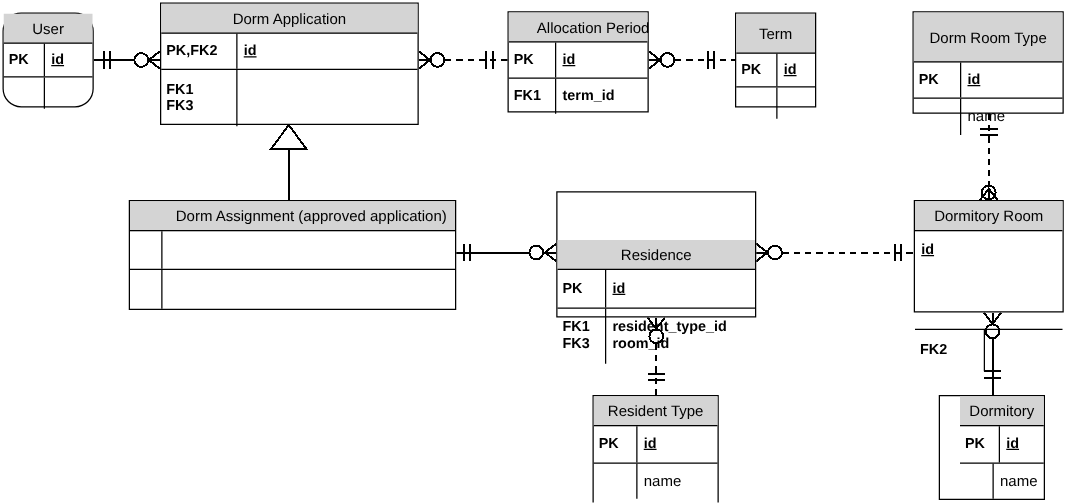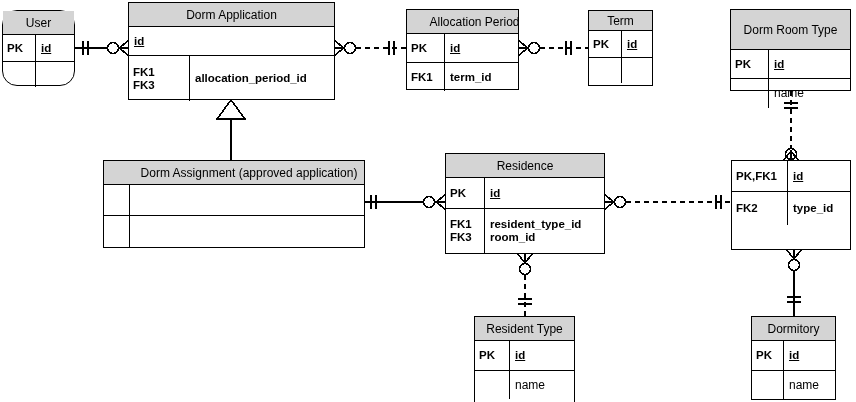--- a/index.html
+++ b/index.html
@@ -123,31 +123,33 @@
           </div>
         </div>
         <div class="ent-sec" style="height: 26px;">
           <div class="col-key" style="width: 33px;"></div>
           <div class="col-attr"></div>
         </div>
       </div>
       <div class="entity" style="left: 128px; top: 2px; width: 207px; height: 98px;">
         <div class="ent-title" style="height: 24px; text-align: right;">Dorm Application</div>
         <div class="ent-sec" style="height: 28px;">
+          <div class="col-key" style="width: 61px;">
+            <div class="kline">PK,FK2</div>
+          </div>
           <div class="col-attr">
             <div class="aline pk">id</div>
           </div>
         </div>
         <div class="ent-sec" style="height: 46px;">
           <div class="col-key" style="width: 61px;">
             <div class="kline">FK1</div>
             <div class="kline">FK3</div>
           </div>
           <div class="col-attr">
-            <div class="aline">allocation_period_id</div>
           </div>
         </div>
       </div>
       <div class="entity" style="left: 406px; top: 9px; width: 113px; height: 81px;">
         <div class="ent-title" style="height: 24px; padding-left: 24px;">Allocation Period</div>
         <div class="ent-sec" style="height: 28px;">
           <div class="col-key" style="width: 38px;">
             <div class="kline">PK</div>
           </div>
           <div class="col-attr">
@@ -157,21 +159,21 @@
         <div class="ent-sec" style="height: 29px;">
           <div class="col-key" style="width: 38px;">
             <div class="kline">FK1</div>
           </div>
           <div class="col-attr">
             <div class="aline">term_id</div>
           </div>
         </div>
       </div>
       <div class="entity" style="left: 588px; top: 10px; width: 65px; height: 76px;">
-        <div class="ent-title" style="height: 20px;">Term</div>
+        <div class="ent-title" style="height: 32px;">Term</div>
         <div class="ent-sec" style="height: 26px;">
           <div class="col-key" style="width: 33px;">
             <div class="kline">PK</div>
           </div>
           <div class="col-attr">
             <div class="aline pk">id</div>
           </div>
         </div>
         <div class="ent-sec" style="height: 26px;">
           <div class="col-key" style="width: 33px;"></div>
@@ -200,76 +202,71 @@
         <div class="ent-sec" style="height: 30px;">
           <div class="col-key" style="width: 26px;"></div>
           <div class="col-attr"></div>
         </div>
         <div class="ent-sec" style="height: 32px;">
           <div class="col-key" style="width: 26px;"></div>
           <div class="col-attr"></div>
         </div>
       </div>
       <div class="entity" style="left: 445px; top: 153px; width: 160px; height: 101px;">
-        <div class="ent-title" style="height: 24px;">Residence</div>
+        <div class="ent-title" style="height: 24px; margin-top: 38px;">Residence</div>
         <div class="ent-sec" style="height: 30px;">
           <div class="col-key" style="width: 39px;">
             <div class="kline">PK</div>
           </div>
           <div class="col-attr">
             <div class="aline pk">id</div>
           </div>
         </div>
         <div class="ent-sec" style="height: 45px;">
           <div class="col-key" style="width: 39px;">
             <div class="kline">FK1</div>
             <div class="kline">FK3</div>
           </div>
           <div class="col-attr">
             <div class="aline">resident_type_id</div>
             <div class="aline">room_id</div>
           </div>
         </div>
       </div>
       <div class="entity" style="left: 731px; top: 160px; width: 120px; height: 90px;">
-        <div class="ent-sec" style="height: 30px;">
-          <div class="col-key" style="width: 56px;">
-            <div class="kline">PK,FK1</div>
-          </div>
-          <div class="col-attr">
-            <div class="aline pk">id</div>
-          </div>
-        </div>
-        <div class="ent-sec" style="height: 34px;">
+        <div class="ent-title" style="height: 24px;">Dormitory Room</div>
+        <div class="ent-sec" style="height: 30px;">
+          <div class="col-attr">
+            <div class="aline pk">id</div>
+          </div>
+        </div>
+        <div class="ent-sec" style="height: 34px; margin-top: 48px;">
           <div class="col-key" style="width: 56px;">
             <div class="kline">FK2</div>
           </div>
-          <div class="col-attr">
-            <div class="aline">type_id</div>
-          </div>
         </div>
       </div>
       <div class="entity" style="left: 474px; top: 316px; width: 101px; height: 108px;">
         <div class="ent-title" style="height: 24px;">Resident Type</div>
         <div class="ent-sec" style="height: 29px;">
           <div class="col-key" style="width: 35px;">
             <div class="kline">PK</div>
           </div>
           <div class="col-attr">
             <div class="aline pk">id</div>
           </div>
         </div>
         <div class="ent-sec" style="height: 29px;">
           <div class="col-key" style="width: 35px;"></div>
           <div class="col-attr">
             <div class="aline plain">name</div>
           </div>
         </div>
       </div>
-      <div class="entity" style="left: 751px; top: 316px; width: 85px; height: 84px;">
+      <div class="entity" style="left: 751px; top: 316px; width: 85px; height: 84px; padding-left: 16px;">
         <div class="ent-title" style="height: 24px;">Dormitory</div>
         <div class="ent-sec" style="height: 29px;">
           <div class="col-key" style="width: 32px;">
             <div class="kline">PK</div>
           </div>
           <div class="col-attr">
             <div class="aline pk">id</div>
           </div>
         </div>
         <div class="ent-sec" style="height: 29px;">

